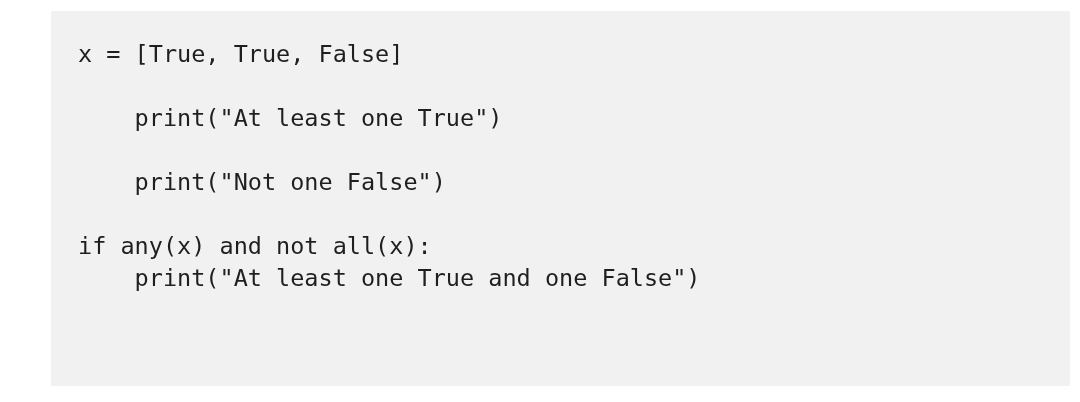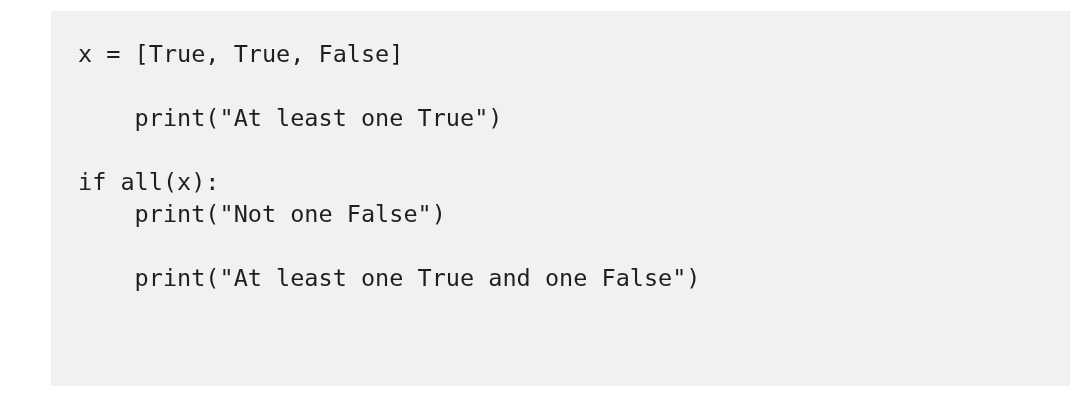--- a/index.html
+++ b/index.html
@@ -52,19 +52,19 @@
 </head>
 <body>
 
 <div class="page">
   <div class="code-block">
     <div class="code-lines">
       <div class="code-line">x = [True, True, False]</div>
       <div class="code-line blank"></div>
       <div class="code-line">    print("At least one True")</div>
       <div class="code-line blank"></div>
-      <div class="code-line">if all(x):</div>
       <div class="code-line">    print("Not one False")</div>
       <div class="code-line blank"></div>
+      <div class="code-line">if any(x) and not all(x):</div>
       <div class="code-line">    print("At least one True and one False")</div>
     </div>
   </div>
 </div>
 
 </body></html>

